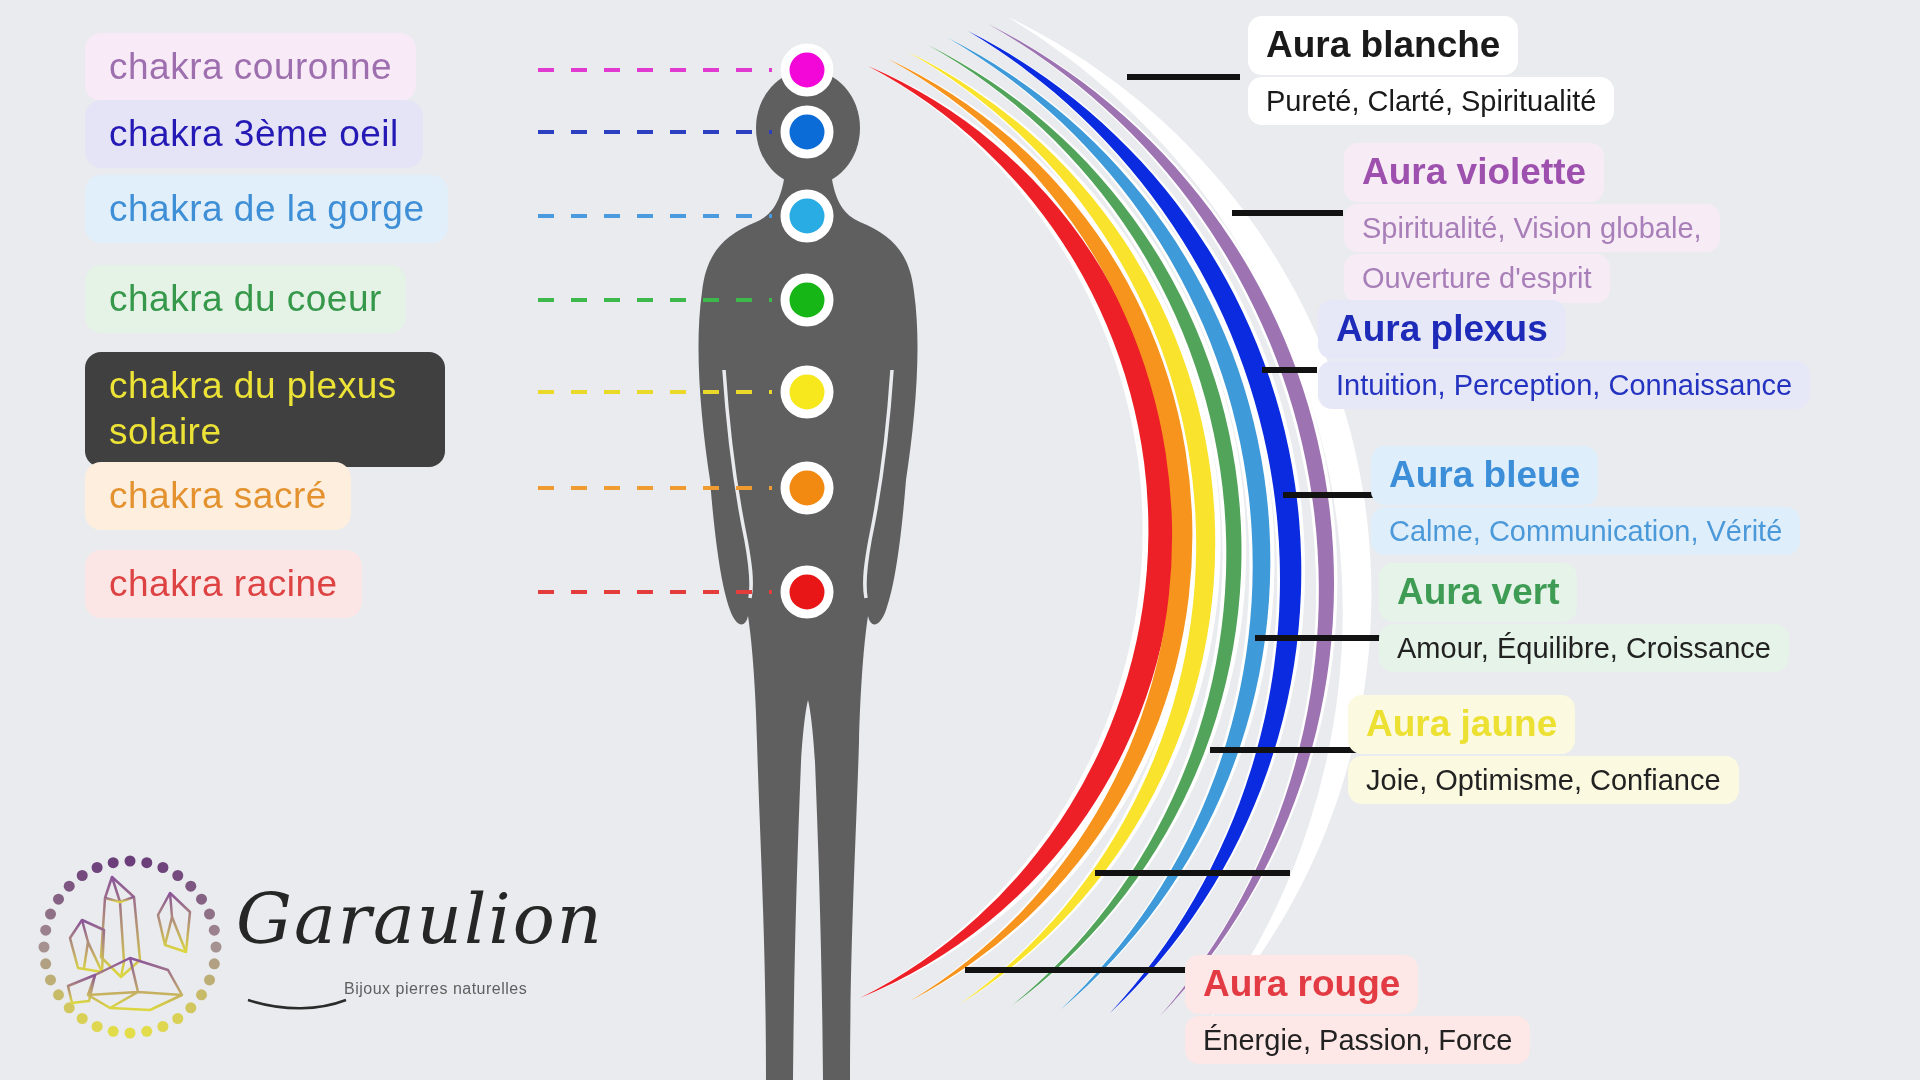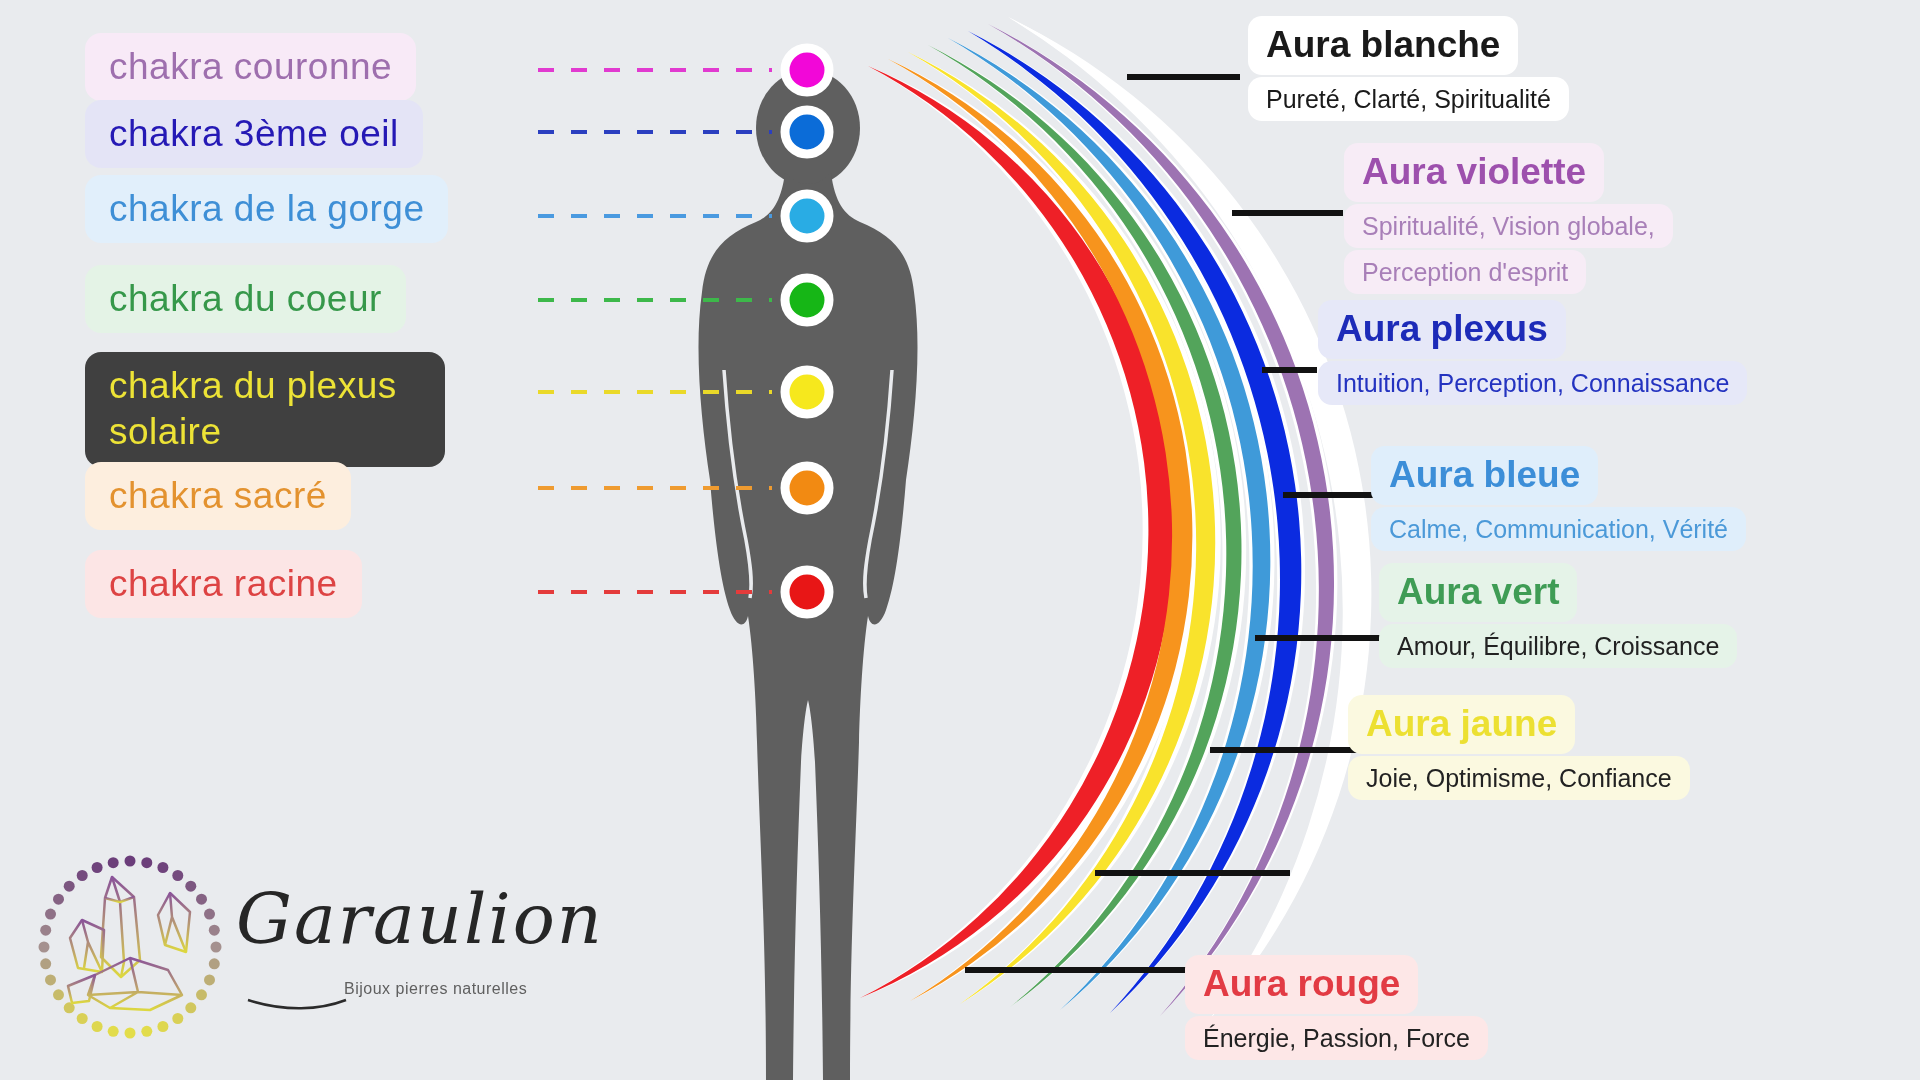--- a/index.html
+++ b/index.html
@@ -17,21 +17,21 @@
   }
   .chakra-pill.wrap{white-space:normal;max-width:312px;}
   
   .aura-block{position:absolute;}
   .aura-line{display:block;}
   .aura-title{
     display:inline-block;font-size:37px;font-weight:bold;
     padding:8px 18px;border-radius:14px;white-space:nowrap;line-height:1.15;
   }
   .aura-desc{
-    display:inline-block;font-size:25px;
+    display:inline-block;font-size:29px;
     padding:7px 18px;border-radius:14px;white-space:nowrap;line-height:1.2;
     margin-top:2px;
   }
   
   .brand{
     position:absolute;left:236px;top:878px;
     font-family:"DejaVu Serif", serif;font-style:italic;
     font-size:70px;color:#262626;letter-spacing:2px;
   }
   .tagline{
@@ -191,21 +191,21 @@
   <div class="chakra-pill" style="left: 85px; top: 462px; background: rgb(253, 238, 222); color: rgb(227, 146, 47);">chakra sacré</div>
   <div class="chakra-pill" style="left: 85px; top: 550px; background: rgb(252, 229, 229); color: rgb(221, 67, 67);">chakra racine</div>
 
   <div class="aura-block" style="left:1248px;top:16px;">
     <span class="aura-line"><span class="aura-title" style="color: rgb(26, 26, 26); background: rgb(255, 255, 255);">Aura blanche</span></span>
     <span class="aura-line"><span class="aura-desc" style="color: rgb(26, 26, 26); background: rgb(255, 255, 255);">Pureté, Clarté, Spiritualité</span></span>
   </div>
   <div class="aura-block" style="left:1344px;top:143px;">
     <span class="aura-line"><span class="aura-title" style="color: rgb(157, 80, 173); background: rgb(247, 236, 246);">Aura violette</span></span>
     <span class="aura-line"><span class="aura-desc" style="color: rgb(168, 127, 184); background: rgb(247, 236, 246);">Spiritualité, Vision globale,</span></span>
-    <span class="aura-line"><span class="aura-desc" style="color: rgb(168, 127, 184); background: rgb(247, 236, 246);">Perception d'esprit</span></span>
+    <span class="aura-line"><span class="aura-desc" style="color: rgb(168, 127, 184); background: rgb(247, 236, 246);">Ouverture d'esprit</span></span>
   </div>
   <div class="aura-block" style="left:1318px;top:300px;">
     <span class="aura-line"><span class="aura-title" style="color: rgb(29, 43, 184); background: rgb(230, 232, 248);">Aura plexus</span></span>
     <span class="aura-line"><span class="aura-desc" style="color: rgb(36, 51, 192); background: rgb(230, 232, 248);">Intuition, Perception, Connaissance</span></span>
   </div>
   <div class="aura-block" style="left:1371px;top:446px;">
     <span class="aura-line"><span class="aura-title" style="color: rgb(60, 142, 216); background: rgb(223, 238, 251);">Aura bleue</span></span>
     <span class="aura-line"><span class="aura-desc" style="color: rgb(75, 153, 216); background: rgb(223, 238, 251);">Calme, Communication, Vérité</span></span>
   </div>
   <div class="aura-block" style="left:1379px;top:563px;">

